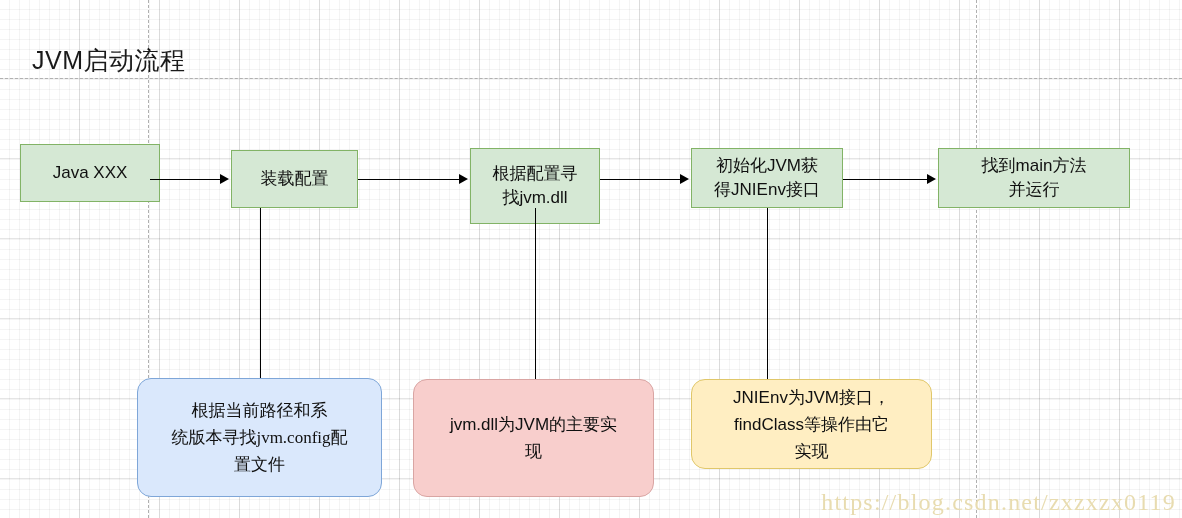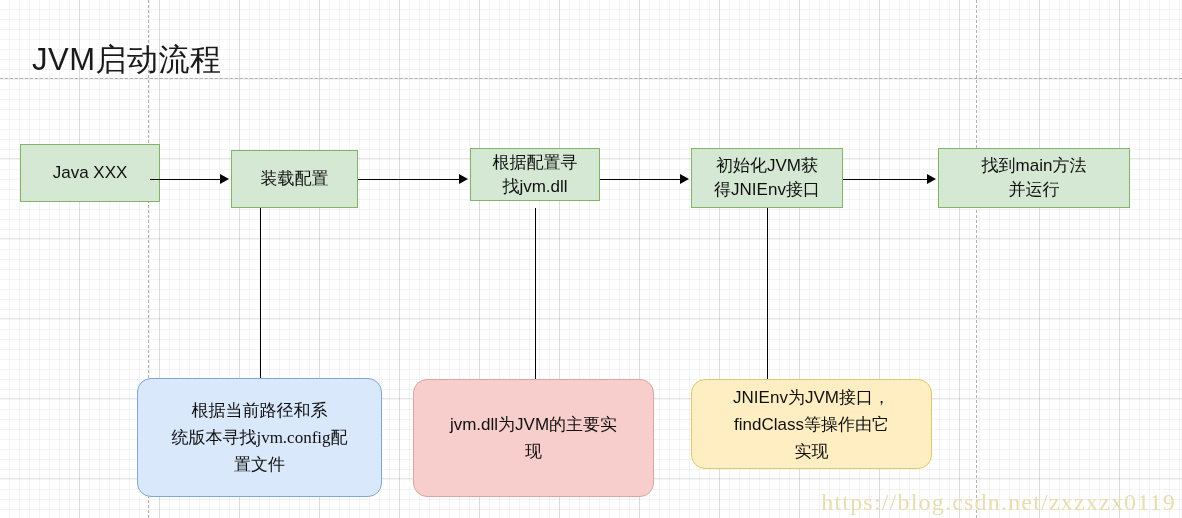--- a/index.html
+++ b/index.html
@@ -45,21 +45,21 @@
     left: 0;
     right: 0;
     height: 0;
     border-top: 1px dashed #b0b0b0;
   }
 
   .title {
     position: absolute;
     left: 32px;
     top: 40px;
-    font-size: 31px;
+    font-size: 25px;
     line-height: 40px;
     color: #1a1a1a;
     letter-spacing: 0.5px;
     white-space: nowrap;
   }
 
   .node {
     position: absolute;
     box-sizing: border-box;
     display: flex;
@@ -144,21 +144,21 @@
   <div class="title">JVM启动流程</div>
 
   <div class="node process" style="left:20px; top:144px; width:140px; height:58px;">
     <span class="label">Java XXX</span>
   </div>
 
   <div class="node process" style="left:231px; top:150px; width:127px; height:58px;">
     <span class="label">装载配置</span>
   </div>
 
-  <div class="node process" style="left:470px; top:148px; width:130px; height:53px;">
+  <div class="node process" style="left:470px; top:148px; width:130px; height:76px;">
     <span class="label">根据配置寻
 找jvm.dll</span>
   </div>
 
   <div class="node process" style="left:691px; top:148px; width:152px; height:60px;">
     <span class="label">初始化JVM获
 得JNIEnv接口</span>
   </div>
 
   <div class="node process" style="left:938px; top:148px; width:192px; height:60px;">

